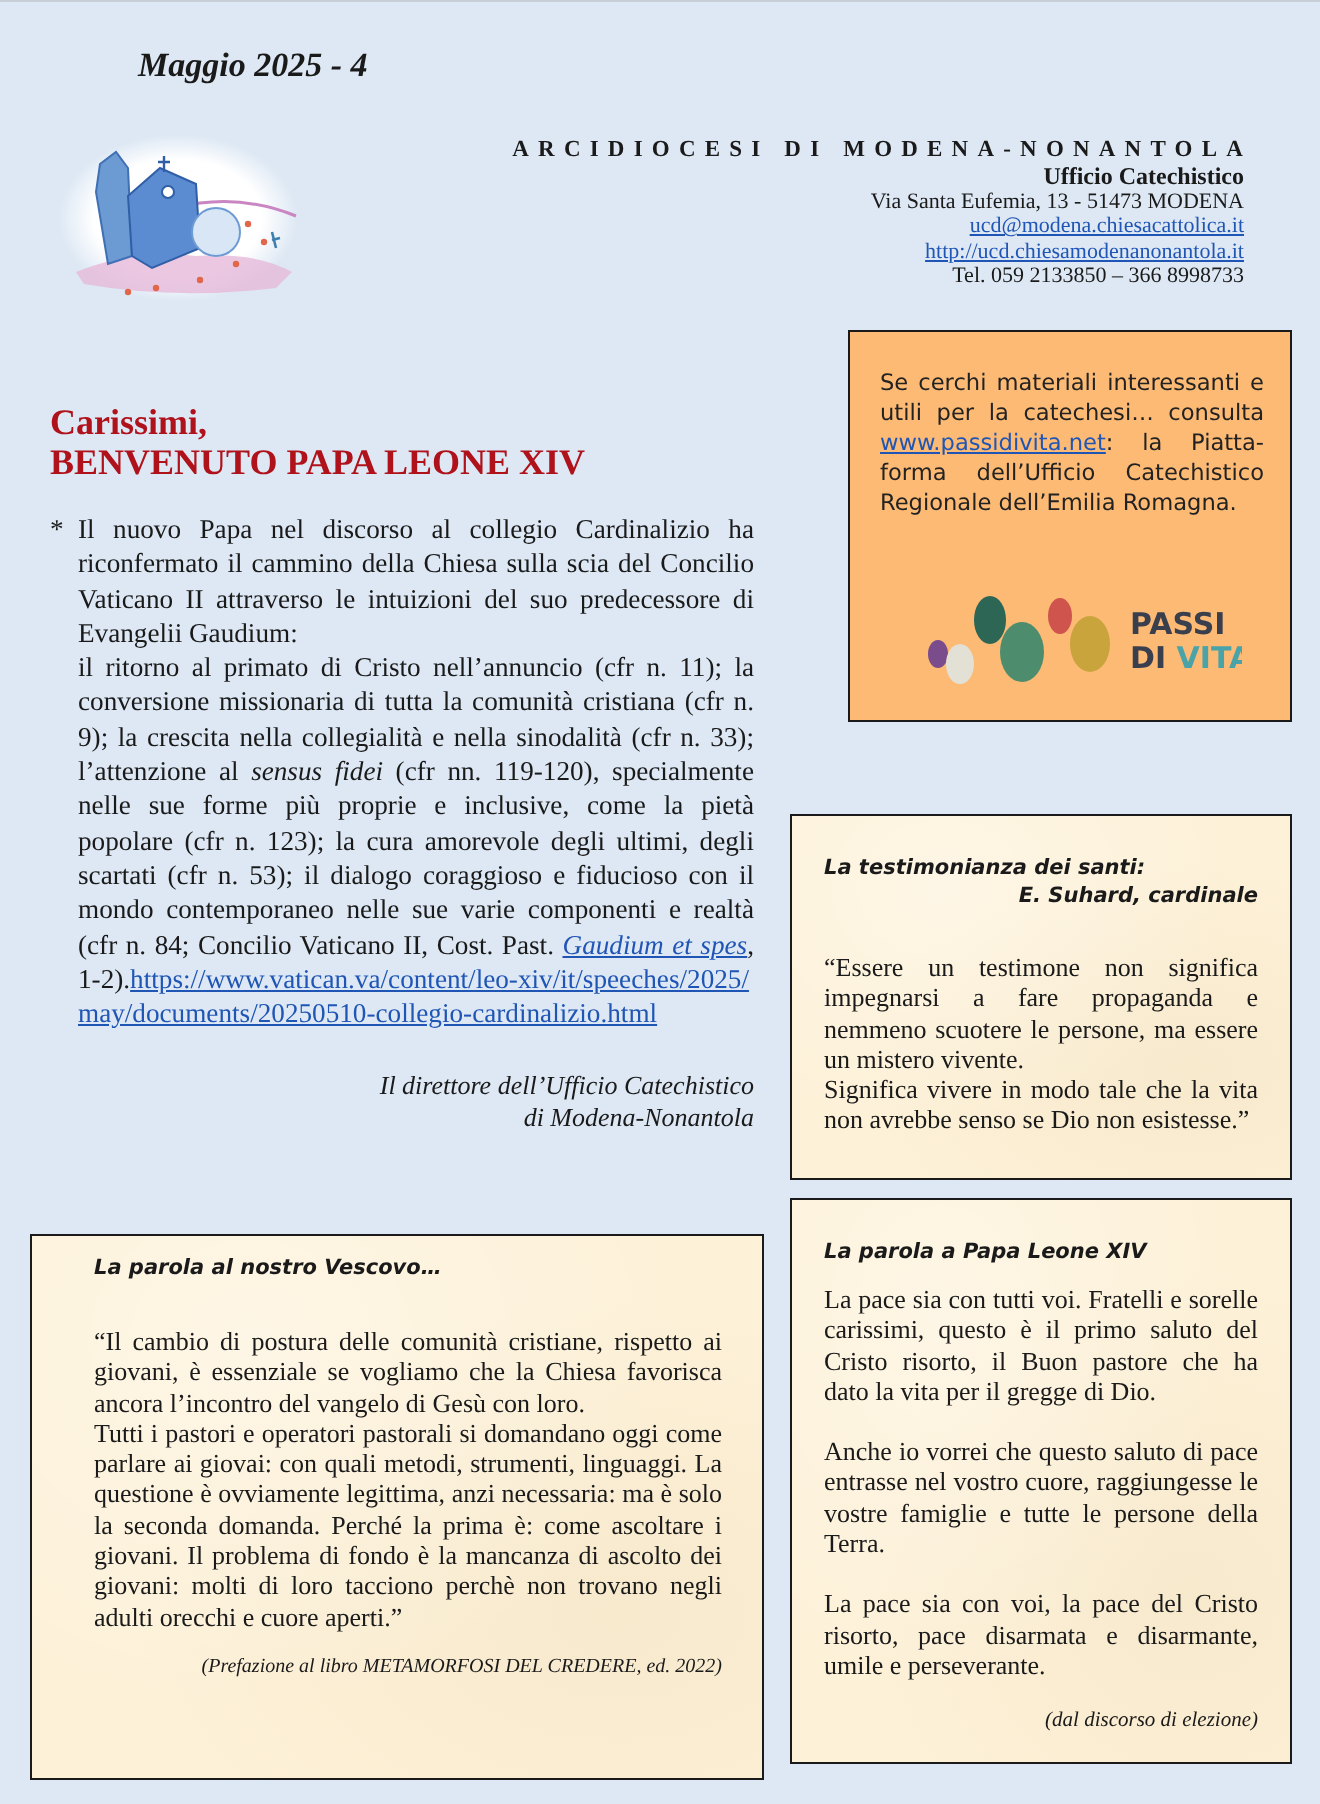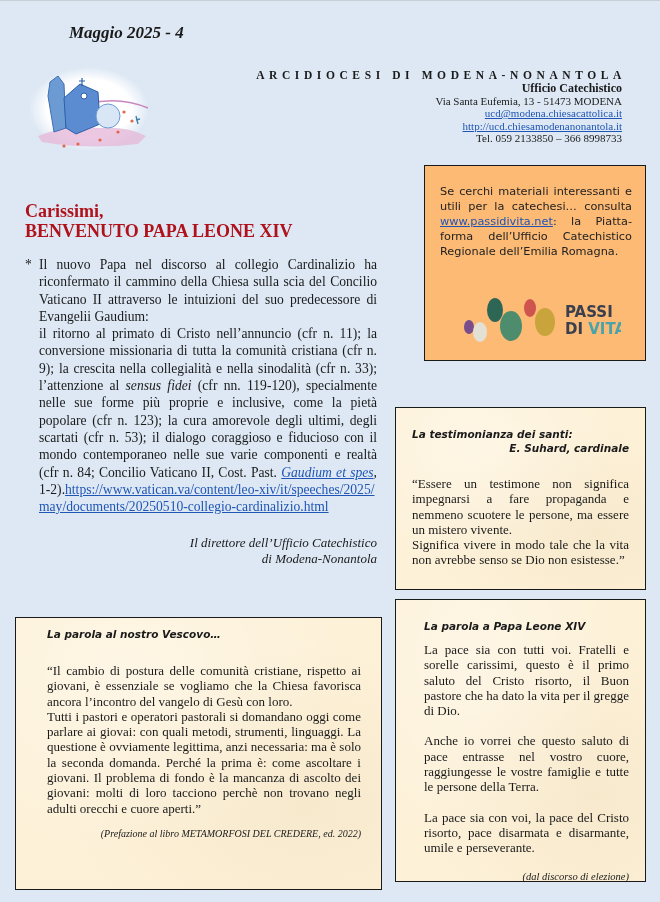--- a/index.html
+++ b/index.html
@@ -48,21 +48,21 @@
   #testi-box .inner { position: absolute; left: 16px; right: 16px; top: 20px; }
   #testi-box .author { text-align: right; margin-top: 2px; }
   #testi-box .quote { margin-top: 22px; font-size: 13px; line-height: 15.3px; text-align: justify; }
 
   #vesc-box { left: 15px; top: 616px; width: 367px; height: 273px; }
   #vesc-box .inner { position: absolute; left: 31px; right: 20px; top: 10px; }
   #vesc-box .quote { margin-top: 23px; font-size: 13px; line-height: 15.3px; text-align: justify; }
   #vesc-box .src { margin-top: 12px; text-align: right; font-style: italic; font-size: 10px; }
 
   #papa-box { left: 395px; top: 598px; width: 251px; height: 283px; }
-  #papa-box .inner { position: absolute; left: 16px; right: 16px; top: 20px; margin-left: 12px; }
+  #papa-box .inner { position: absolute; left: 16px; right: 16px; top: 20px; }
   #papa-box .p { font-size: 13px; line-height: 15.3px; text-align: justify; margin-top: 10px; }
   #papa-box .p + .p { margin-top: 15px; }
   #papa-box .src { margin-top: 15px; text-align: right; font-style: italic; font-size: 10.5px; }
 </style>
 </head>
 <body>
 
 <div id="issue" class="abs">Maggio 2025 - 4</div>
 
 <svg id="logo" class="abs" viewBox="0 0 122 86">

